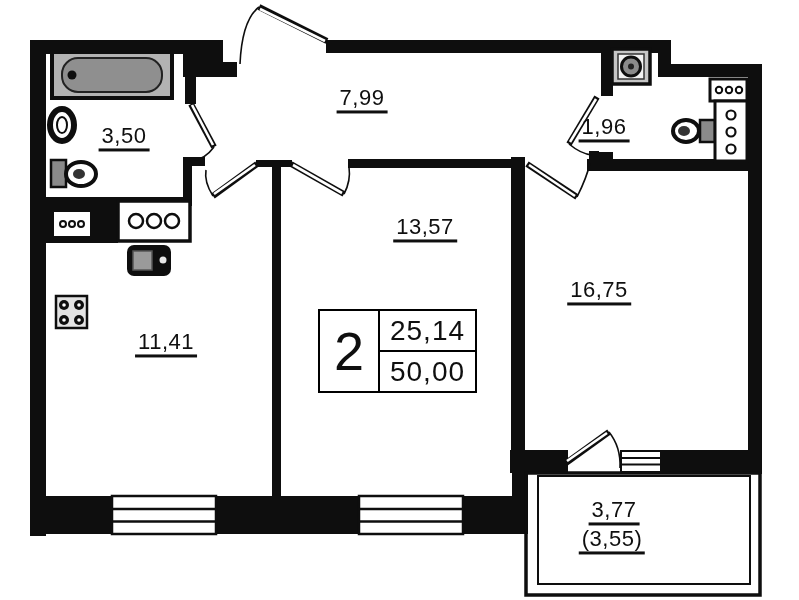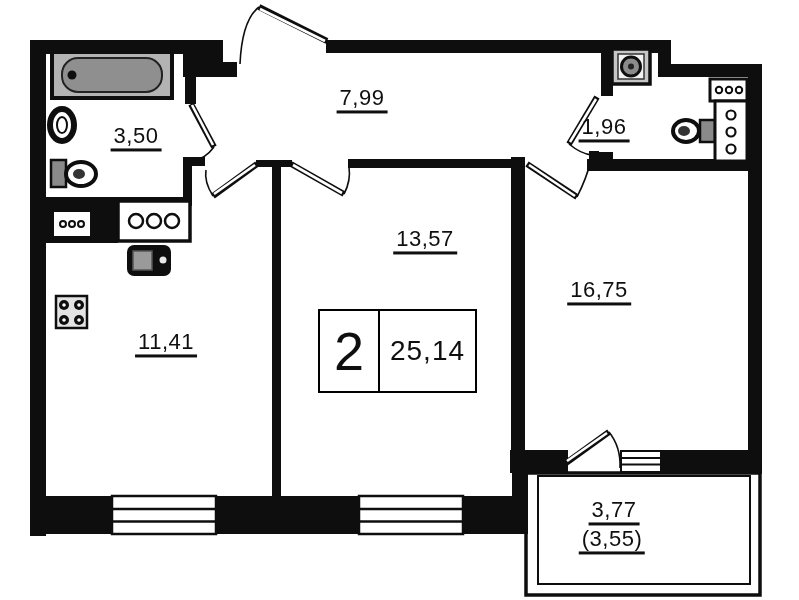--- a/index.html
+++ b/index.html
@@ -172,29 +172,30 @@
       <circle cx="739" cy="90" r="3.2" fill="none" stroke="#0e0e0e" stroke-width="2"></circle>
     </g>
     <g>
       <rect x="715" y="101" width="32" height="60" fill="#fff" stroke="#0e0e0e" stroke-width="3"></rect>
       <circle cx="731" cy="115" r="4.5" fill="none" stroke="#0e0e0e" stroke-width="2.2"></circle>
       <circle cx="731" cy="132" r="4.5" fill="none" stroke="#0e0e0e" stroke-width="2.2"></circle>
       <circle cx="731" cy="149" r="4.5" fill="none" stroke="#0e0e0e" stroke-width="2.2"></circle>
     </g>
   </svg>
 
-  <div class="room-label" style="left:136px;top:138px">3,50</div>
+  <div class="room-label" style="left:124px;top:138px">3,50</div>
   <div class="room-label" style="left:362px;top:100px">7,99</div>
   <div class="room-label" style="left:604px;top:129px">1,96</div>
-  <div class="room-label" style="left:425px;top:241px">13,57</div>
+  <div class="room-label" style="left:425px;top:229px">13,57</div>
   <div class="room-label" style="left:599px;top:292px">16,75</div>
   <div class="room-label" style="left:166px;top:344px">11,41</div>
   <div class="room-label" style="left:614px;top:512px">3,77</div>
   <div class="room-label" style="left:612px;top:541px">(3,55)</div>
 
   <div class="info-table">
     <div class="info-rooms">2</div>
     <div class="info-rows">
       <div class="info-row">25,14</div>
+      <div class="info-row">50,00</div>
     </div>
   </div>
 
 </div>
 
 </body></html>

